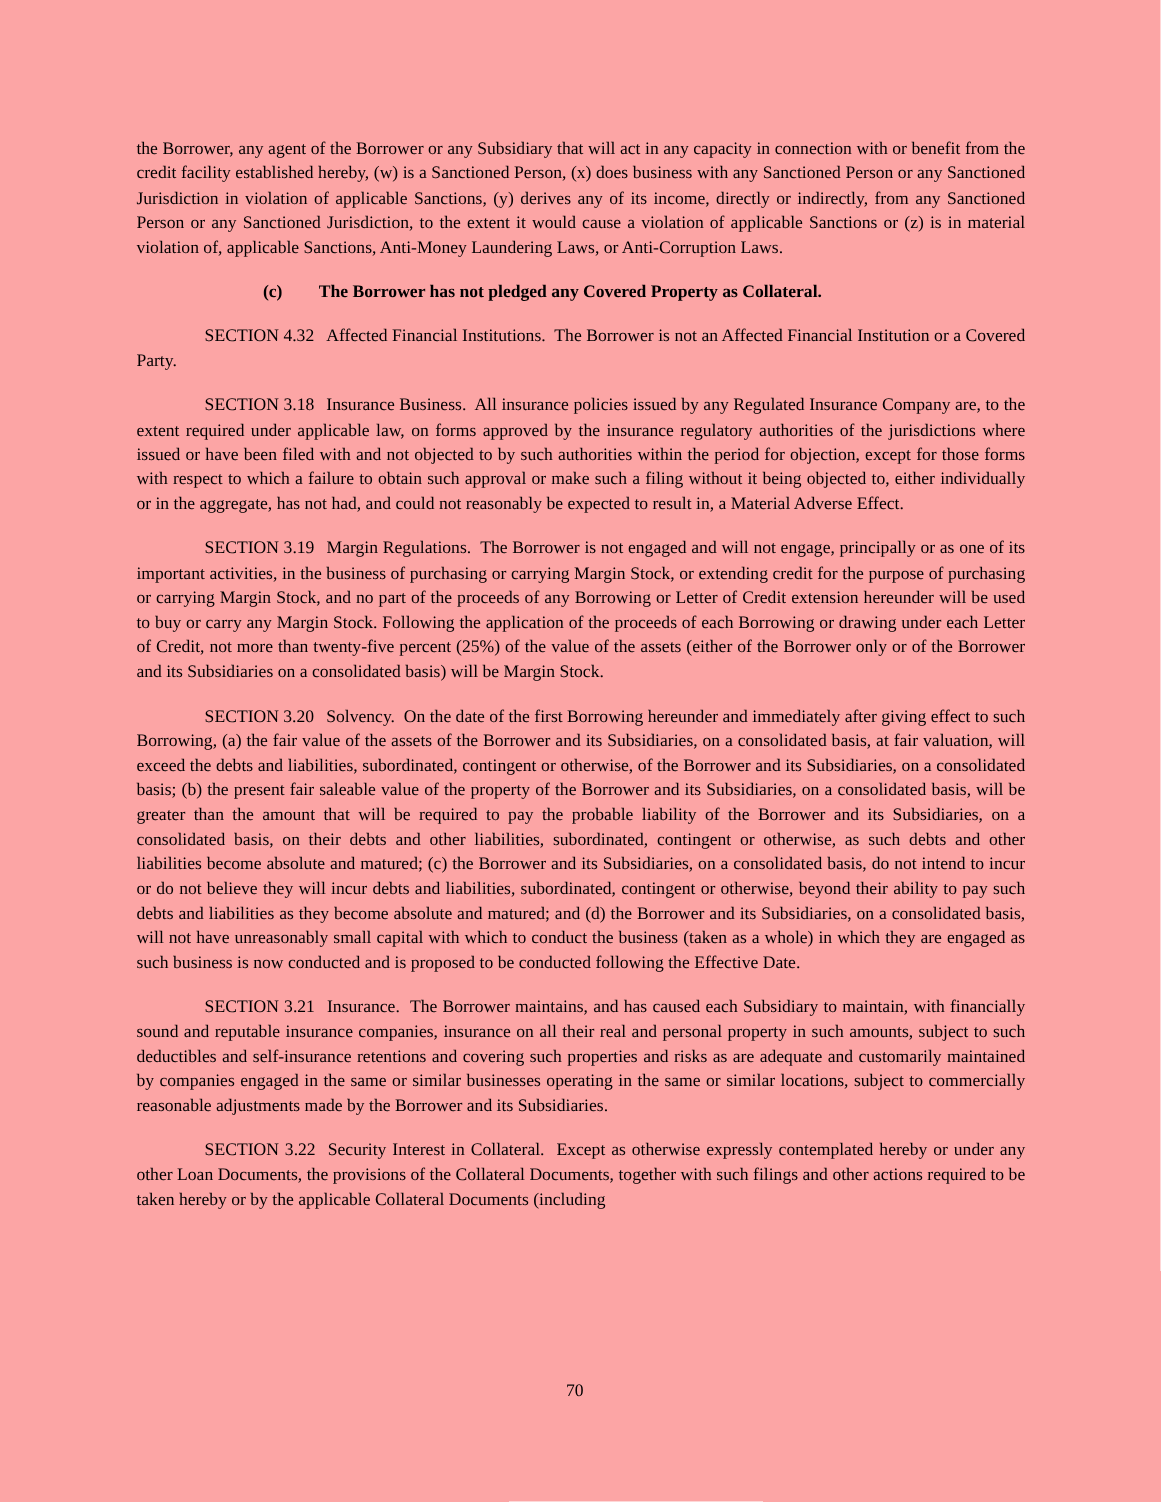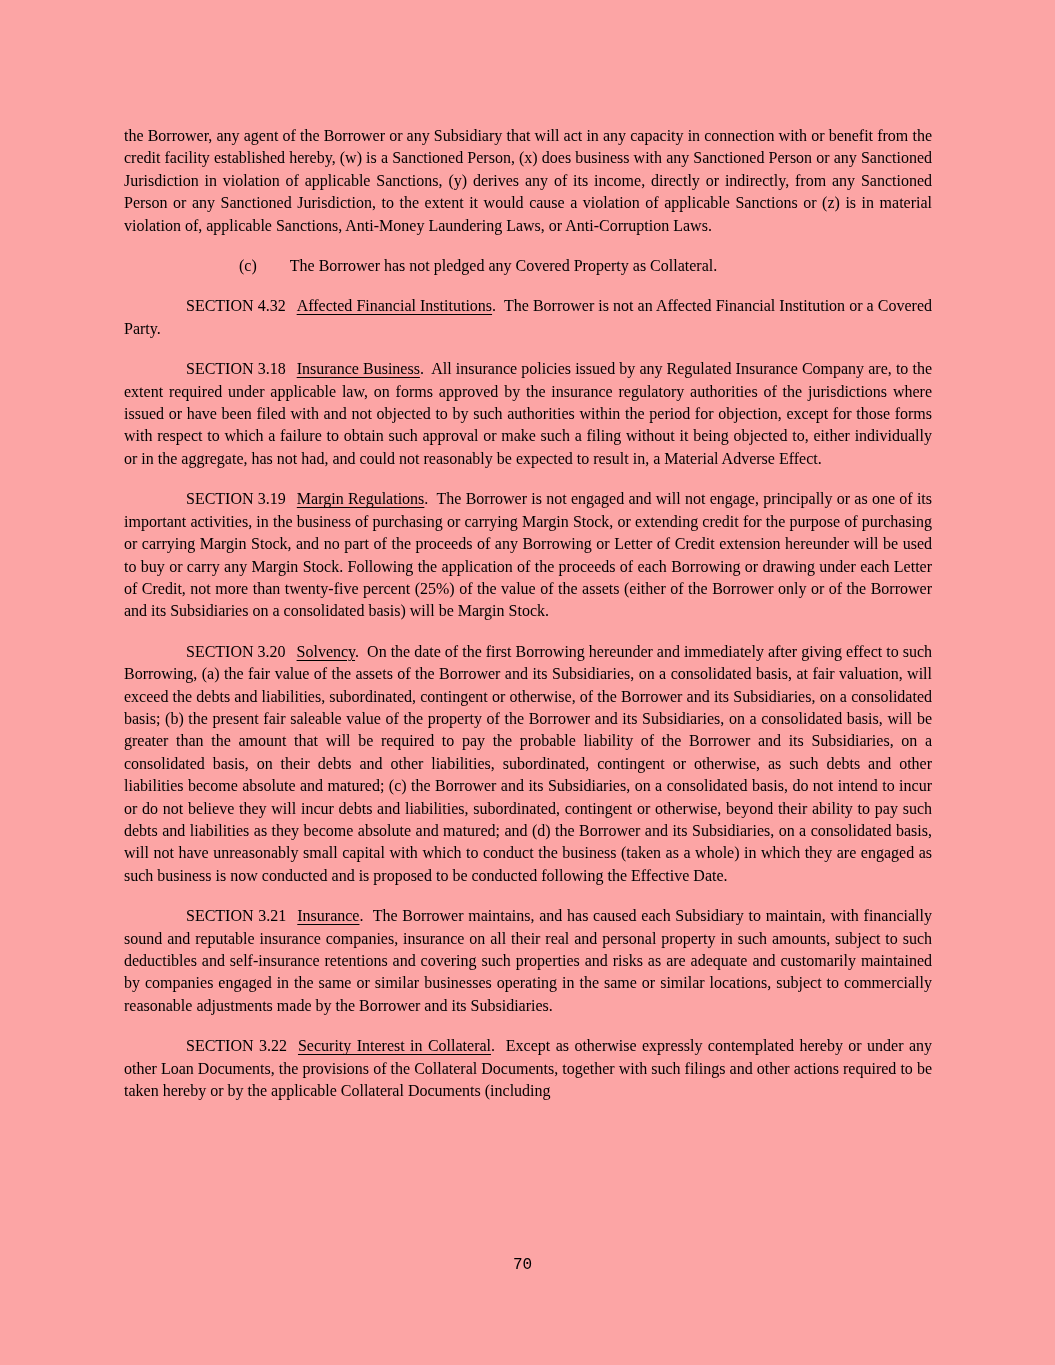--- a/index.html
+++ b/index.html
@@ -24,41 +24,40 @@
   }
   .para {
     margin: 0 0 18px 0;
     text-align: justify;
   }
   .para.section {
     text-indent: 62px;
   }
   .para.clause {
     text-indent: 115px;
+    font-weight: bold;
   }
   .htab {
     display: inline-block;
     width: 11px;
   }
   .ctab {
     display: inline-block;
     width: 33px;
   }
   .sec-title {
-    text-decoration: underline;
     text-underline-offset: 3px;
   }
   .footer {
     position: absolute;
     top: 1254px;
     left: 0;
     width: 1045px;
     text-align: center;
     text-indent: 0;
-    font-family: Liberation Mono, monospace;
   }
 </style>
 </head>
 <body>
 
 <div class="page">
 
   <p class="para">the Borrower, any agent of the Borrower or any Subsidiary that will act in any capacity in connection with or benefit from the credit facility established hereby, (w) is a Sanctioned Person, (x) does business with any Sanctioned Person or any Sanctioned Jurisdiction in violation of applicable Sanctions, (y) derives any of its income, directly or indirectly, from any Sanctioned Person or any Sanctioned Jurisdiction, to the extent it would cause a violation of applicable Sanctions or (z) is in material violation of, applicable Sanctions, Anti-Money Laundering Laws, or Anti-Corruption Laws.</p>
 
   <p class="para clause"><span>(c)</span><span class="ctab"></span><span>The Borrower has not pledged any Covered Property as Collateral.</span></p>

